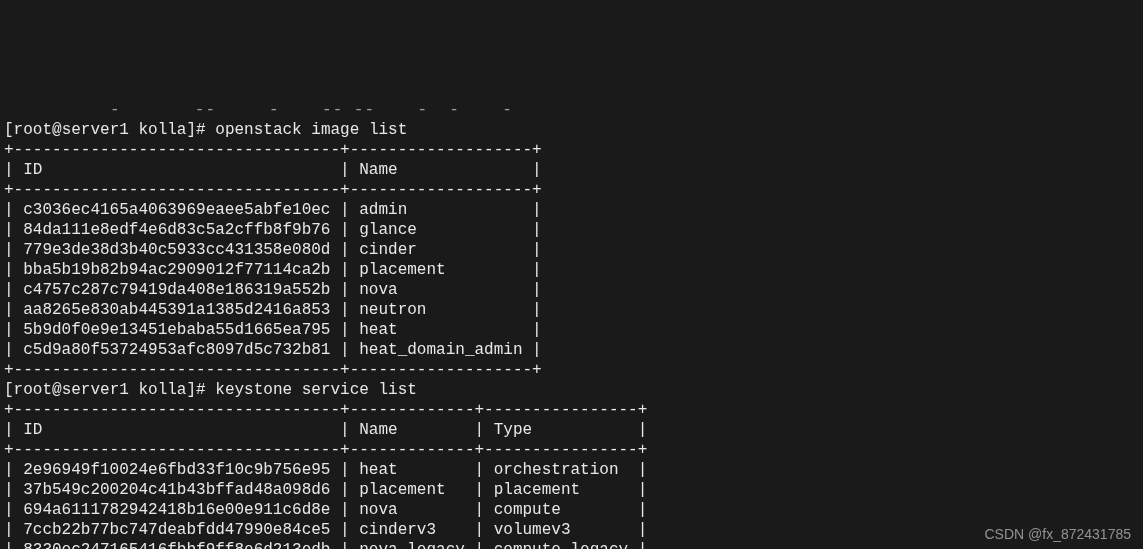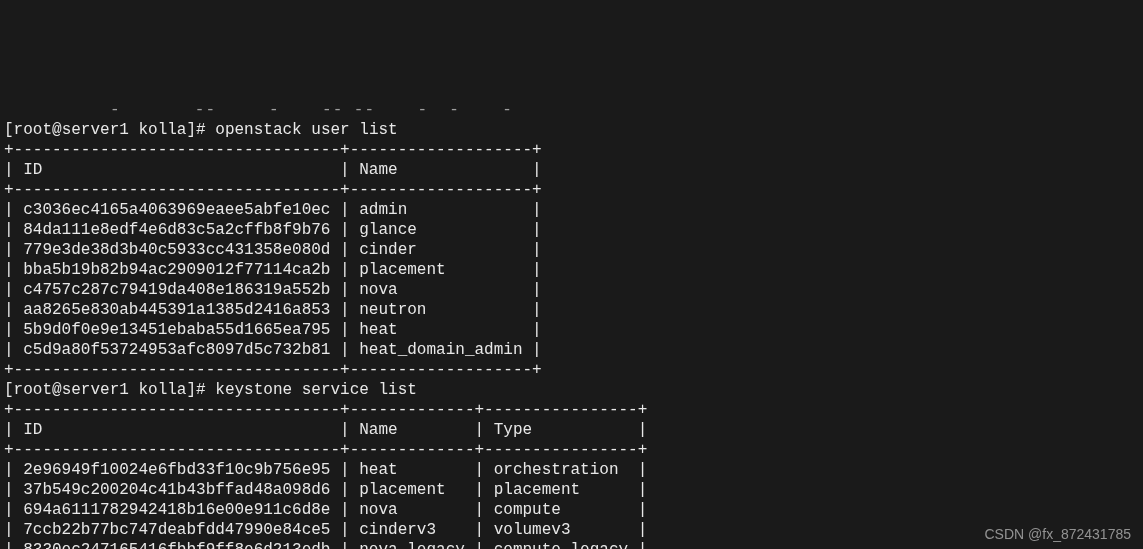--- a/index.html
+++ b/index.html
@@ -29,21 +29,21 @@
     }
     .topclip { color:#9e9e9e; letter-spacing:1px;}
   </style>
 </head>
 <body>
 
 
 
 <div class="terminal">
 <span class="topclip">          -       --     -    -- --    -  -    -</span>
-<span class="prompt-line">[<span>root</span>@<span>server1</span> <span>kolla</span>]# <span>openstack user list</span></span>
+<span class="prompt-line">[<span>root</span>@<span>server1</span> <span>kolla</span>]# <span>openstack image list</span></span>
 <span id="user-table">+----------------------------------+-------------------+
 | ID                               | Name              |
 +----------------------------------+-------------------+
 | c3036ec4165a4063969eaee5abfe10ec | admin             |
 | 84da111e8edf4e6d83c5a2cffb8f9b76 | glance            |
 | 779e3de38d3b40c5933cc431358e080d | cinder            |
 | bba5b19b82b94ac2909012f77114ca2b | placement         |
 | c4757c287c79419da408e186319a552b | nova              |
 | aa8265e830ab445391a1385d2416a853 | neutron           |
 | 5b9d0f0e9e13451ebaba55d1665ea795 | heat              |

